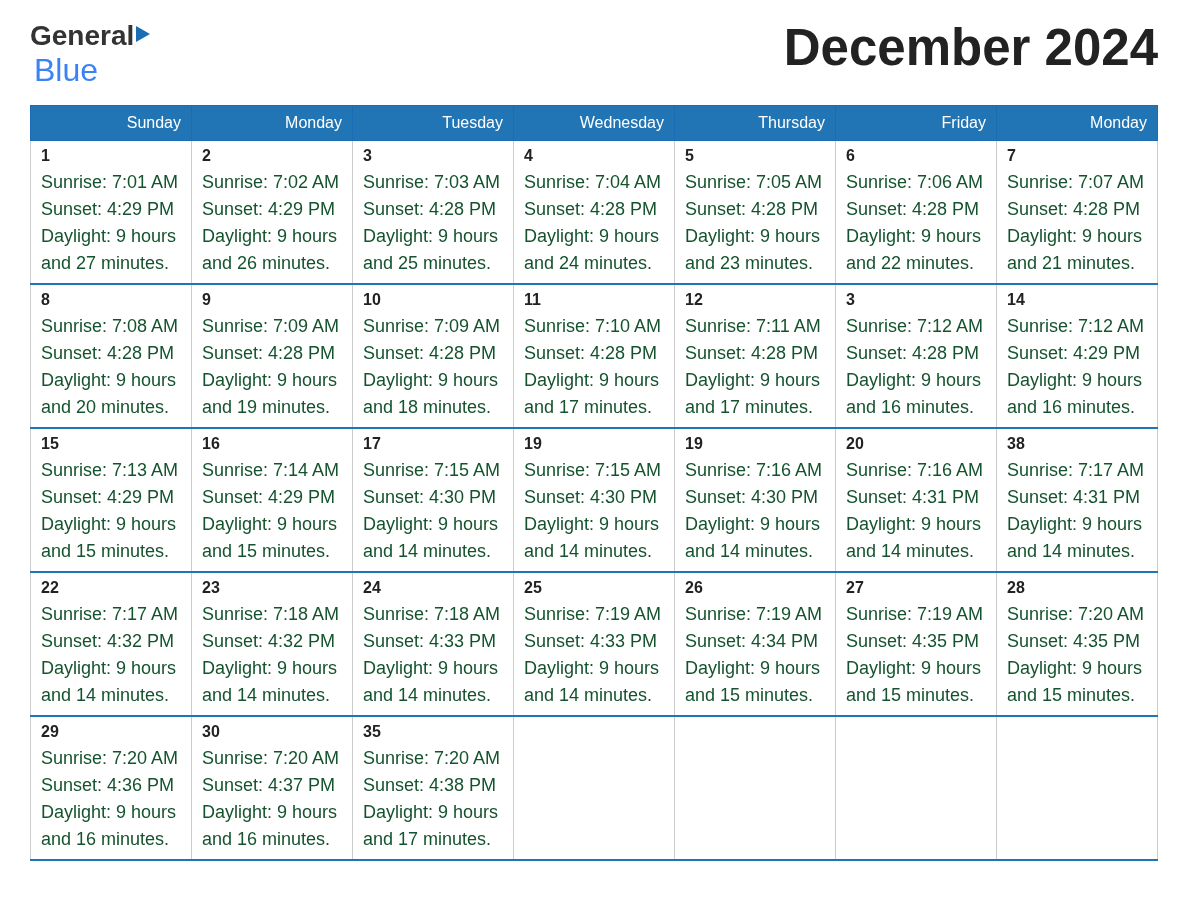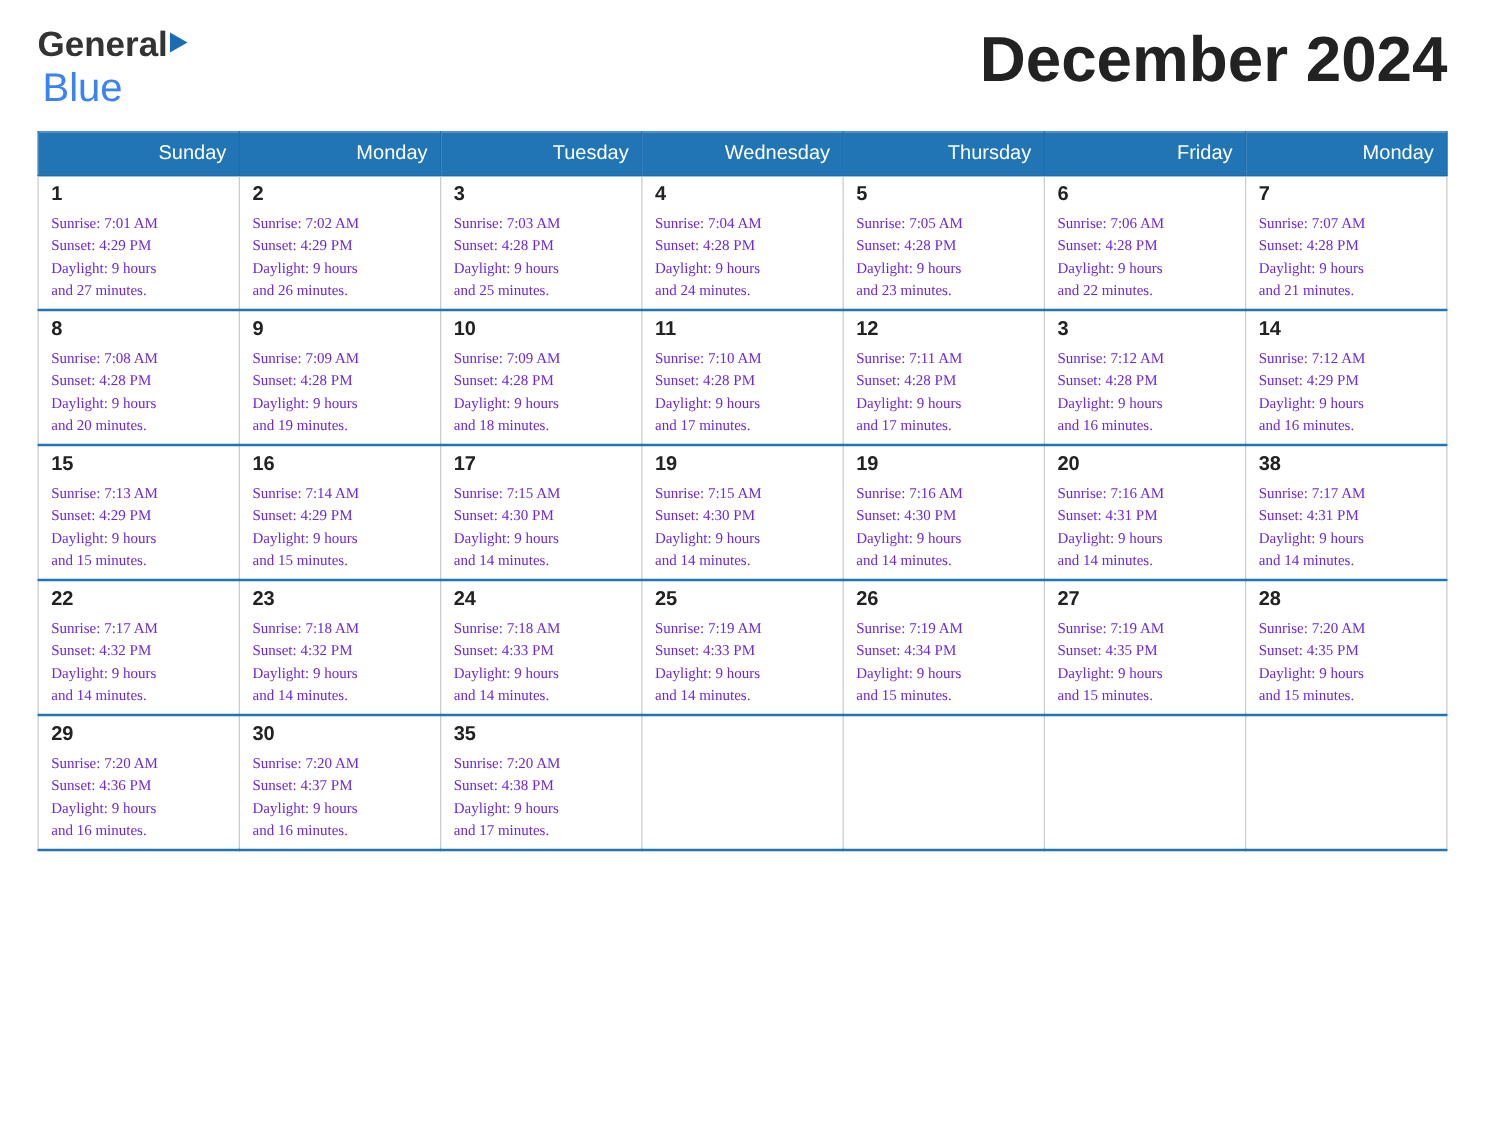--- a/index.html
+++ b/index.html
@@ -74,24 +74,23 @@
       width: 14.28%;
       min-height: 100px;
     }
     .day-number {
       font-size: 16px;
       font-weight: bold;
       color: #222;
       margin-bottom: 4px;
     }
     .day-info {
-      font-size: 12px;
-      color: #6d28d9;
+      font-size: 18px;
+      color: #14532d;
       line-height: 1.5;
-      font-family: Liberation Serif, serif;
     }
     tbody tr {
       border-bottom: 2px solid #2175b5;
     }
     td.empty {
       background: #fff;
     }
   </style>
 </head>
 <body>

